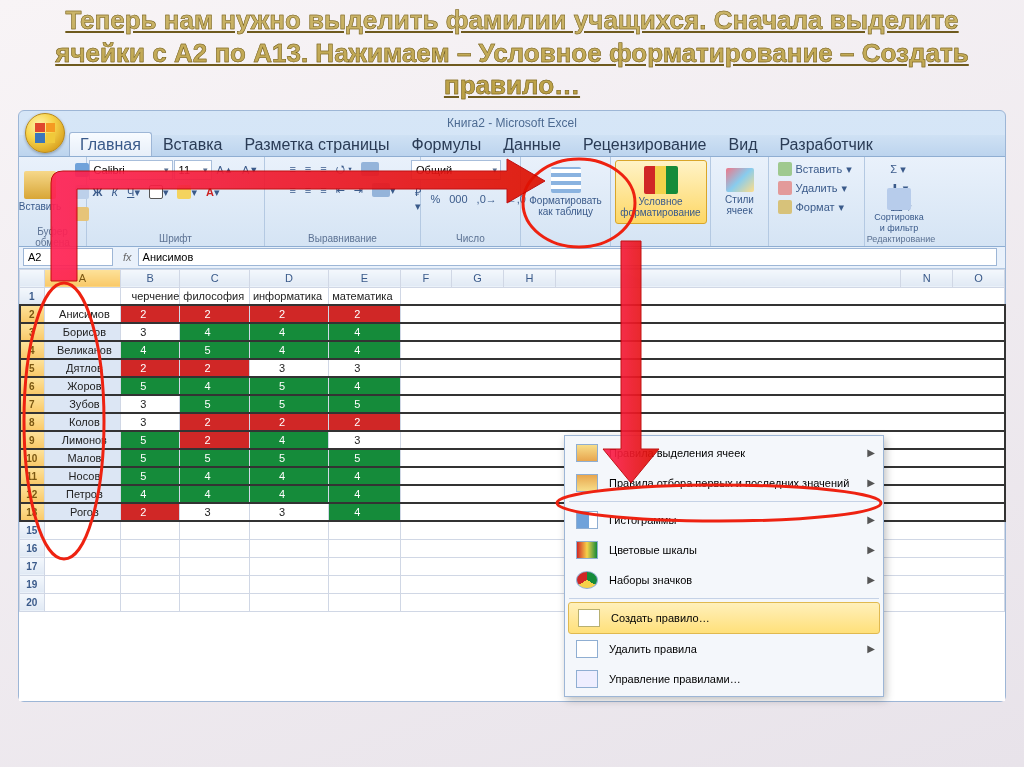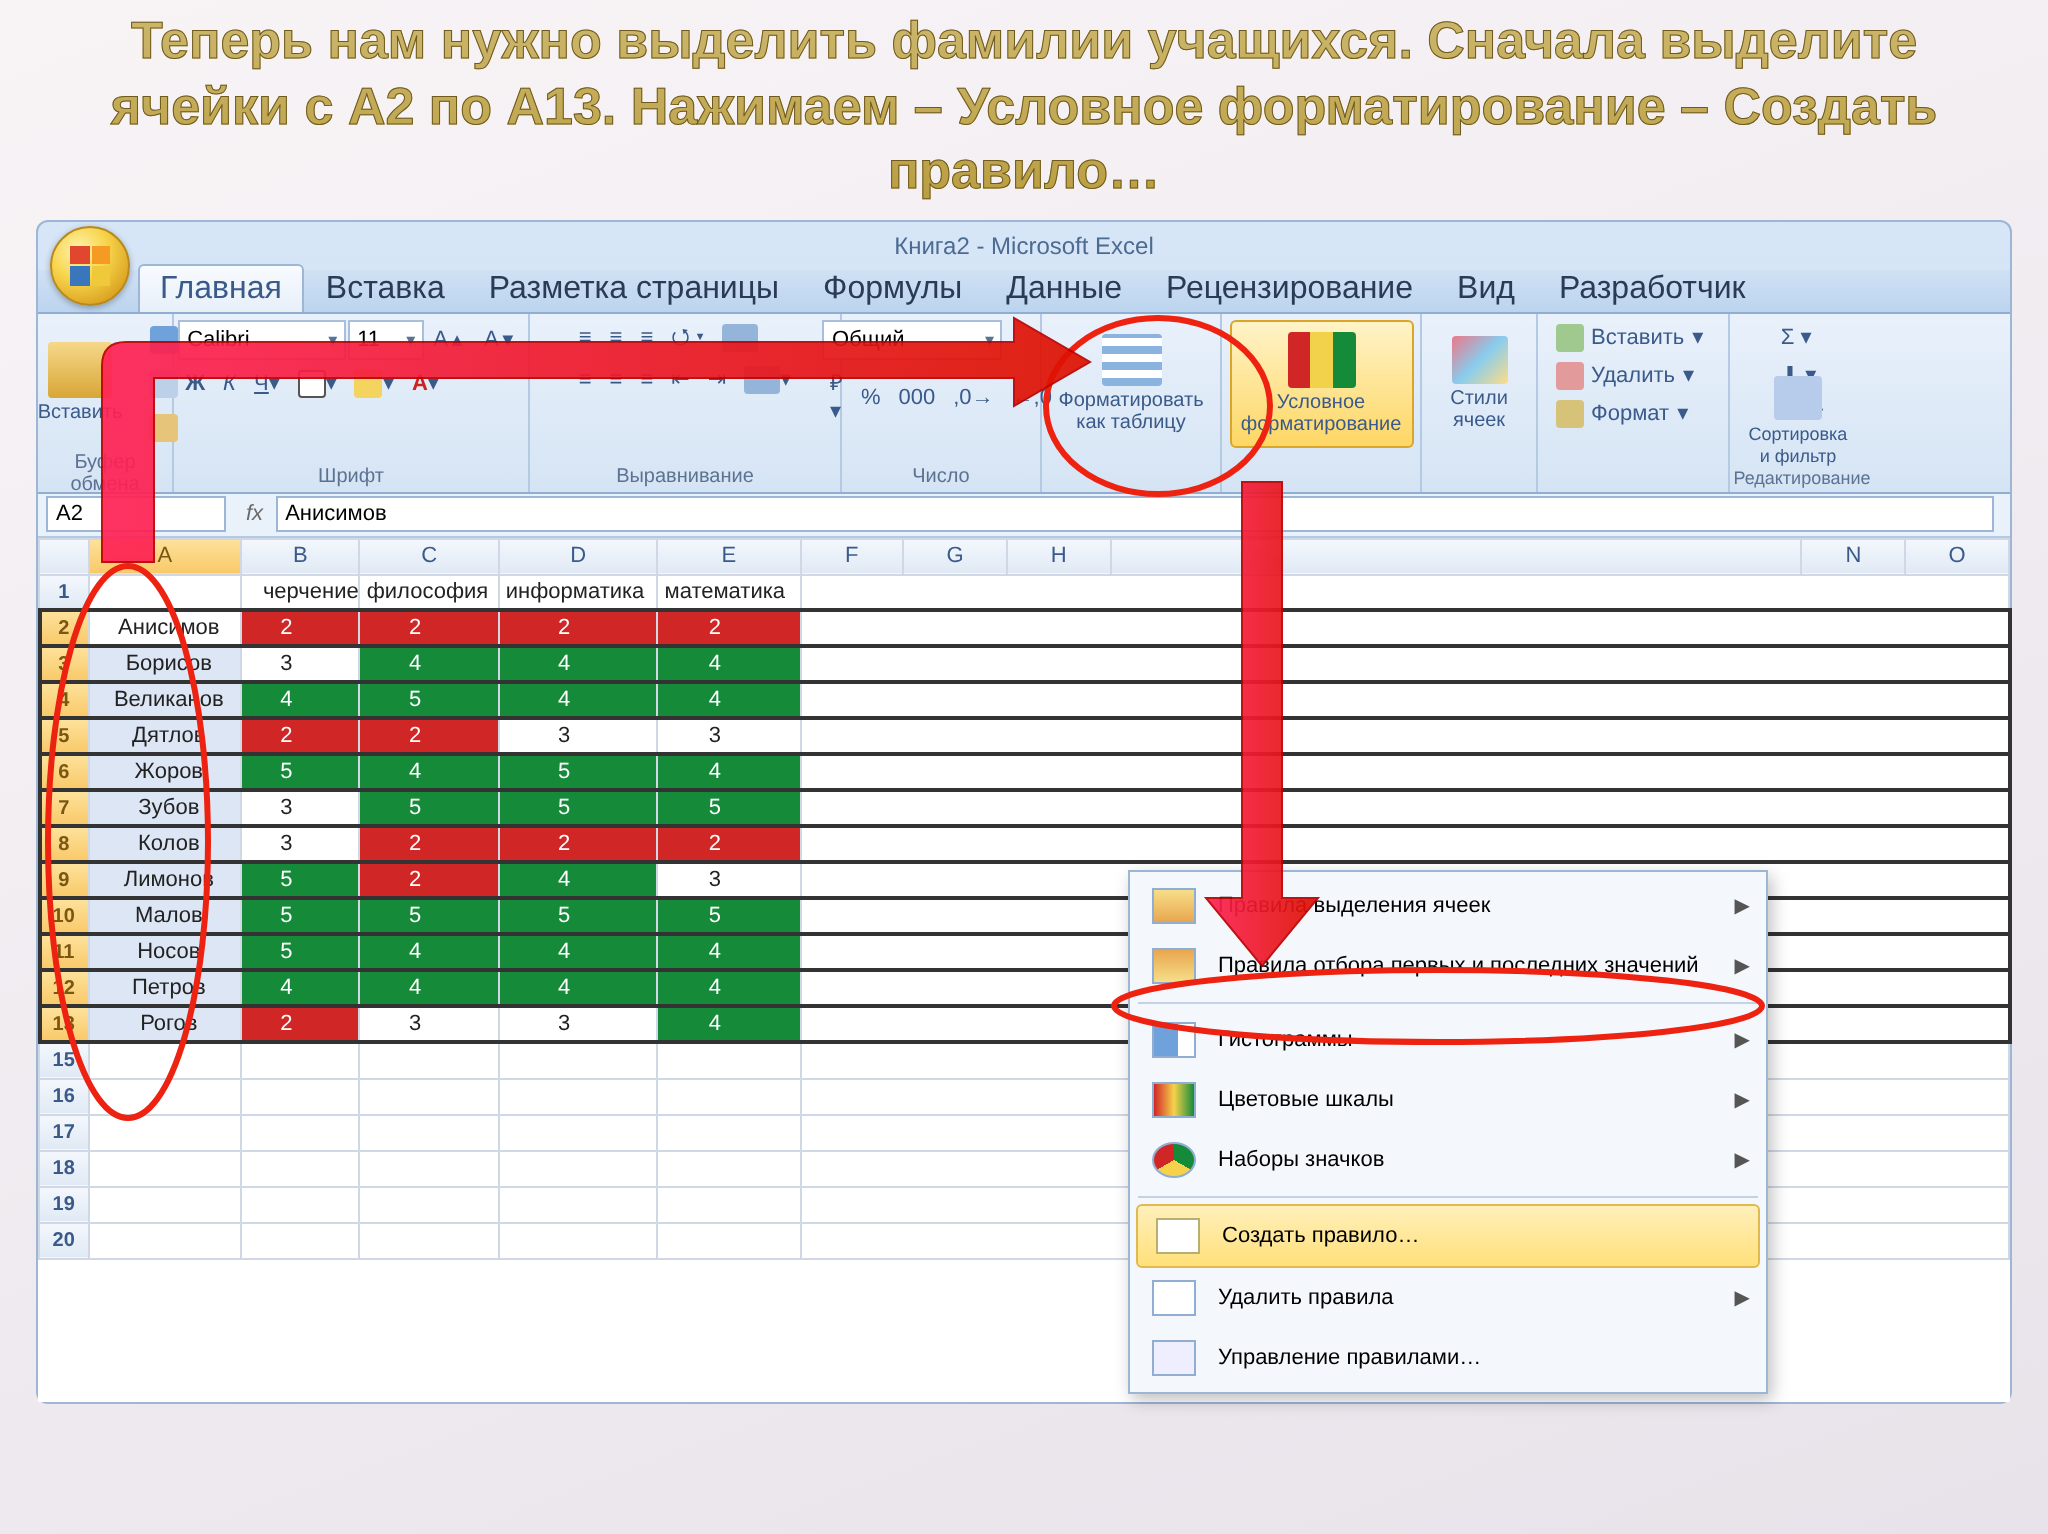--- a/index.html
+++ b/index.html
@@ -15,20 +15,21 @@
   .slide-title {
     text-align: center;
     padding: 4px 20px 6px;
     font-size: 26px;
     font-weight: 700;
     background: linear-gradient(180deg,#cdb86f,#b89c3e);
     -webkit-background-clip: text;
     -webkit-text-fill-color: transparent;
     color: #b89c3e;
     line-height: 1.25;
+    text-decoration: underline;
     -webkit-text-stroke: 0.5px #6e5a1e;
   }
 
   .excel-frame {
     margin: 2px 18px 0;
     background: linear-gradient(180deg,#d6e6f7,#c3d9f1);
     border: 1px solid #9db6d6;
     border-radius: 6px;
     position: relative;
     height: 592px;
@@ -559,29 +560,20 @@
           <tr>
             <th class="rowhdr">17</th>
             <td class="name-cell"></td>
             <td></td>
             <td></td>
             <td></td>
             <td></td>
             <td colspan="6"></td>
           </tr>
           <tr>
-            <th class="rowhdr">18</th>
-            <td class="name-cell"></td>
-            <td></td>
-            <td></td>
-            <td></td>
-            <td></td>
-            <td colspan="6"></td>
-          </tr>
-          <tr>
             <th class="rowhdr">19</th>
             <td class="name-cell"></td>
             <td></td>
             <td></td>
             <td></td>
             <td></td>
             <td colspan="6"></td>
           </tr>
           <tr>
             <th class="rowhdr">20</th>

